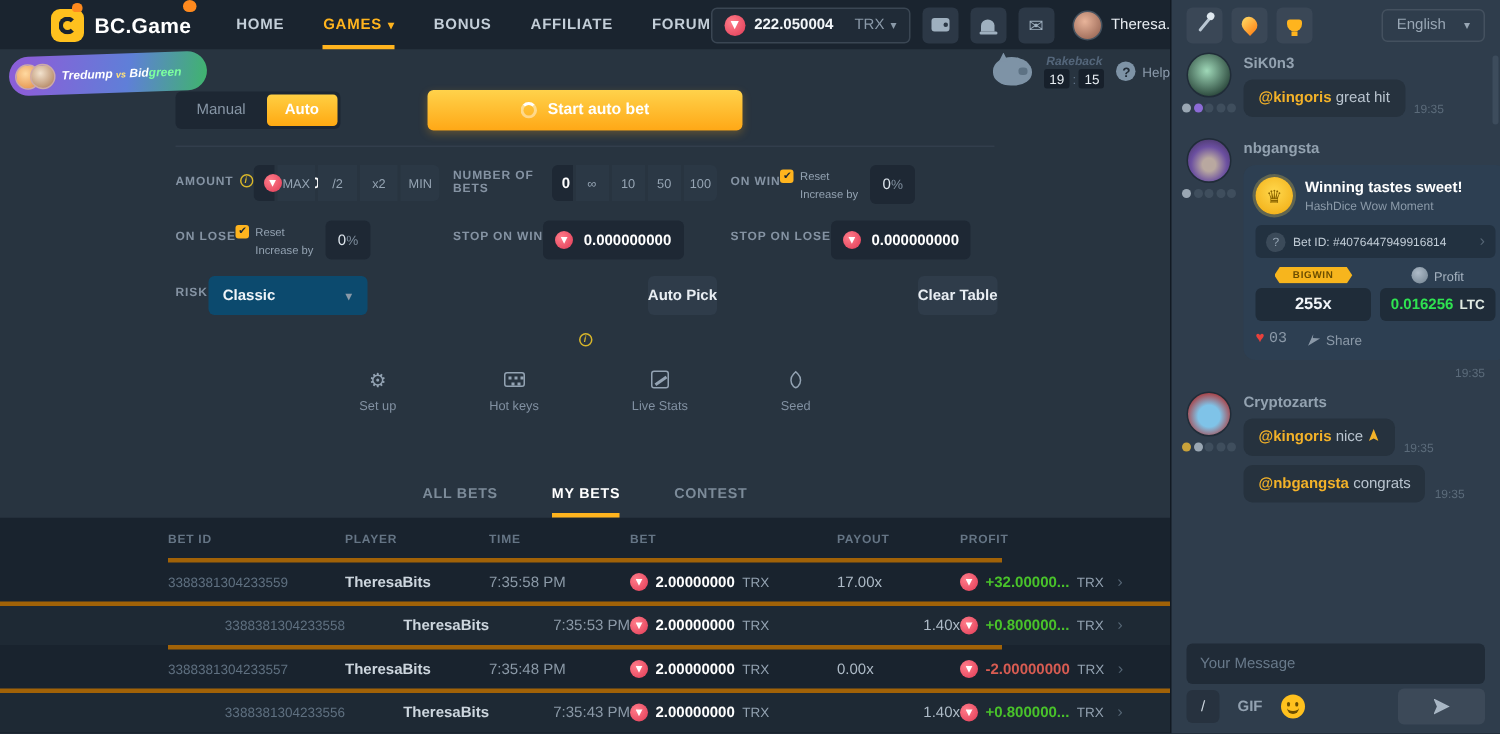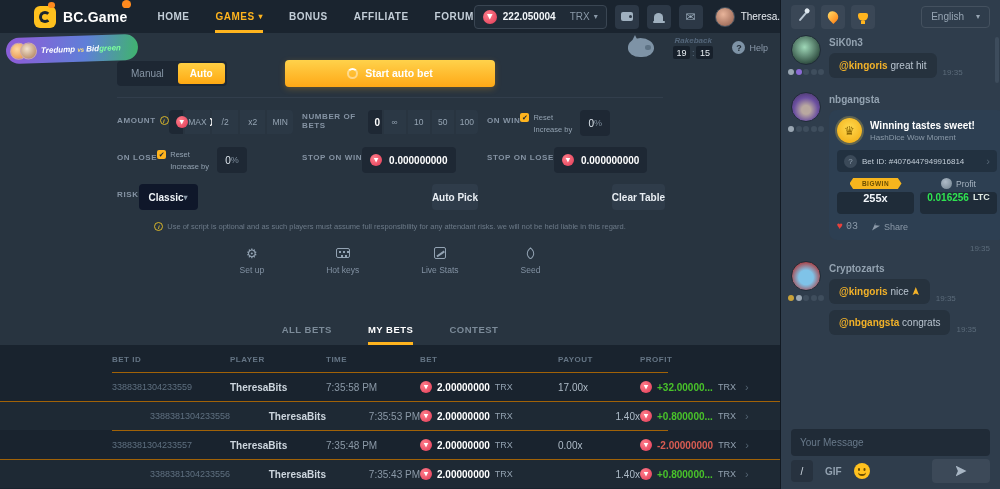--- a/index.html
+++ b/index.html
@@ -44,21 +44,21 @@
 
   
   .game { position:relative; height:312px; background:#283440; }
   .banner { position:absolute; top:3px; left:6px; width:132px; height:26px; background:linear-gradient(100deg,#8a5fd8 10%,#5f7fd8 60%,#3fb56b 100%); border-radius:13px; display:flex; align-items:center; padding:0 8px 0 4px; transform:rotate(-2deg); cursor:pointer; z-index:3; }
   .banner-face { width:17px; height:17px; border-radius:50%; border:1px solid #caa; }
   .bf1 { background:radial-gradient(circle at 40% 35%, #ffd9a0, #e0883f); }
   .bf2 { background:radial-gradient(circle at 40% 35%, #f2e2cd, #a8764f); margin-left:-7px; }
   .banner-text { margin-left:4px; font-size:8px; font-style:italic; font-weight:bold; color:#fff; white-space:nowrap; }
   .banner-text .vs { font-size:6px; color:#ffe27a; }
   .banner-text .grn { color:#7dff9e; }
-  .rakeback { position:absolute; top:3px; right:12px; display:flex; align-items:center; gap:19px; z-index:3; }
+  .rakeback { position:absolute; top:3px; right:0; display:flex; align-items:center; gap:8px; z-index:3; }
   .pig { width:26px; height:19px; background:#7e93a6; border-radius:48% 52% 46% 46%; position:relative; cursor:pointer; }
   .pig::before { content:""; position:absolute; left:4px; top:-3px; width:6px; height:6px; background:#7e93a6; clip-path:polygon(0 100%,50% 0,100% 100%); }
   .pig::after { content:""; position:absolute; right:3px; top:7px; width:6px; height:5px; background:#5d7284; border-radius:40%; }
   .rk-col { display:flex; flex-direction:column; align-items:center; gap:1px; }
   .rk-label { font-size:8px; font-style:italic; font-weight:bold; color:#54667a; }
   .rk-timer { display:flex; align-items:center; gap:2px; }
   .rk-box { width:17px; height:13px; background:#17202b; border-radius:2px; color:#e8eef3; font-size:9px; display:flex; align-items:center; justify-content:center; }
   .rk-colon { color:#5f7185; font-size:9px; }
   .help { display:flex; align-items:center; gap:4px; cursor:pointer; }
   .q-round { width:13px; height:13px; border-radius:50%; background:#7e93a6; color:#222d38; font-size:9px; font-weight:bold; display:flex; align-items:center; justify-content:center; }
@@ -86,21 +86,21 @@
   .adj { display:flex; height:26px; }
   .adj-left { width:60px; min-width:60px; display:flex; flex-direction:column; justify-content:center; gap:3px; font-size:7.5px; color:#93a2b1; }
   .adj-row { display:flex; align-items:center; gap:4px; }
   .adj-check { width:9px; height:9px; background:#ffb41e; border-radius:2px; color:#1d2733; font-size:7px; line-height:9px; text-align:center; cursor:pointer; }
   .adj-check::after { content:"✔"; }
   .adj-indent { padding-left:13px; }
   .adj-input { flex:1; background:#1e2834; border-radius:4px; display:flex; align-items:center; padding:0 8px; cursor:text; }
   .adj-val { flex:1; color:#dfe7ee; font-size:10px; }
   .adj-suffix { color:#7f8e9d; font-size:9px; }
   .stop-input { height:26px; background:#1e2834; border-radius:4px; display:flex; align-items:center; gap:7px; padding:0 8px; cursor:text; }
-  .select { height:26px; background:#0f172a; border-radius:4px; display:flex; align-items:center; padding:0 10px; color:#f0f4f8; font-size:10px; font-weight:bold; cursor:pointer; }
+  .select { height:26px; background:#0c4a6e; border-radius:4px; display:flex; align-items:center; padding:0 10px; color:#f0f4f8; font-size:10px; font-weight:bold; cursor:pointer;gap:47px; }
   .select .caret { margin-left:auto; color:#8a99a8; }
   .action-btn { height:26px; background:#2f3c4a; border-radius:4px; color:#e9eef3; font-size:10px; font-weight:bold; display:flex; align-items:center; justify-content:center; cursor:pointer; }
   .cell.bottom { justify-content:flex-end; }
 
   .disclaimer { margin-top:12px; text-align:center; font-size:7.5px; color:#6c7a88; display:flex; align-items:center; justify-content:center; gap:4px; white-space:nowrap; }
   .tools { display:flex; justify-content:center; gap:62px; margin-top:15px; }
   .tool { display:flex; flex-direction:column; align-items:center; gap:5px; color:#8291a2; font-size:8.5px; cursor:pointer; }
   .t-ico { height:14px; display:flex; align-items:center; justify-content:center; color:#93a3b3; }
   .i-gear { font-size:13px; line-height:1; }
   .i-keys { width:14px; height:10px; border:1px solid #93a3b3; border-radius:2px; position:relative; }
@@ -112,21 +112,21 @@
   .bets-tabs { position:absolute; bottom:0; left:0; right:0; display:flex; justify-content:center; gap:36px; }
   .bets-tab { font-size:9.5px; font-weight:bold; color:#7c8b99; letter-spacing:.5px; position:relative; padding-bottom:10px; cursor:pointer; }
   .bets-tab.active { color:#fff; }
   .bets-tab.active::after { content:""; position:absolute; left:0; right:0; bottom:0; height:3px; background:#ffb41e; }
 
   
   .table { background:#19232e; height:144px; padding:2px 112px 0; }
   .thead, .trow { display:grid; grid-template-columns:118px 96px 94px 138px 82px 1fr; align-items:center; }
   .thead { height:25px; font-size:8px; color:#657585; font-weight:bold; letter-spacing:.5px; }
   .th-r { text-align:right; padding-right:14px; }
-  .trow { height:29px; font-size:10px; border-top:1px solid #a16207; cursor:pointer; }
+  .trow { height:29px; font-size:10px; border-top:3px solid #a16207; cursor:pointer; }
   .trow.alt { background:#1e2934; margin:0 -112px; padding:0 112px;text-align:right; }
   .c-id { color:#5f7080; font-size:9px; }
   .c-player { color:#cdd6de; font-weight:bold; }
   .c-time { color:#8b99a7; }
   .c-bet { display:flex; align-items:center; gap:5px; color:#fff; font-weight:bold; }
   .cur { color:#92a1b0; font-weight:normal; font-size:9px; }
   .c-payout { color:#aebbc7; }
   .c-profit { display:flex; align-items:center; justify-content:flex-end; gap:5px; }
   .p-pos { color:#49c32a; font-weight:bold; }
   .p-neg { color:#d85c52; font-weight:bold; }
@@ -171,21 +171,21 @@
   .wc-sub { font-size:8px; color:#8b9aa9; margin-top:2px; }
   .wc-betid { height:22px; background:#223140; border-radius:4px; display:flex; align-items:center; gap:5px; padding:0 7px; color:#c2cdd7; font-size:8px; cursor:pointer; }
   .q-circle { width:13px; height:13px; min-width:13px; border-radius:50%; background:#3b4a59; color:#94a3b2; font-size:8px; display:flex; align-items:center; justify-content:center; }
   .q-circle::after { content:"?"; }
   .wc-betid .chev { margin-left:auto; }
   .wc-stats { display:flex; gap:6px; margin-top:6px; }
   .wc-col { flex:1; }
   .ribbon { margin:0 auto 3px; width:52px; height:11px; background:#f7b51d; color:#6b4d00; font-size:6.5px; font-weight:bold; display:flex; align-items:center; justify-content:center; clip-path:polygon(7% 0,93% 0,100% 50%,93% 100%,7% 100%,0 50%); letter-spacing:.5px; }
   .profit-lab { display:flex; align-items:center; justify-content:center; gap:4px; height:11px; margin-bottom:3px; color:#a7b4c1; font-size:8.5px; }
   .gray-coin { width:11px; height:11px; border-radius:50%; background:radial-gradient(circle at 40% 35%, #aebbc8, #70818f); }
-  .wc-box { height:22px; background:#1f2c39; border-radius:4px; display:flex; justify-content:center; gap:4px; }
+  .wc-box { height:22px; background:#1f2c39; border-radius:4px; display:flex; align-items:center; justify-content:center; gap:4px; }
   .wc-mult { color:#f2f6fa; font-size:11px; font-weight:bold; }
   .wc-pval { color:#2fe351; font-size:10px; font-weight:bold; }
   .wc-pcur { color:#dfe9e2; font-size:9px; font-weight:bold; }
   .wc-foot { display:flex; align-items:center; gap:14px; margin-top:7px; color:#8b99a8; font-size:9px; }
   .heart { color:#e8413c; font-size:10px; display:flex; align-items:center; gap:3px; cursor:pointer;font-family:Liberation Mono, monospace; }
   .heart::before { content:"♥"; }
   .heart span { color:#8b99a8; }
   .share { display:flex; align-items:center; gap:4px; cursor:pointer; }
   .i-share { width:8px; height:8px; background:#8b99a8; clip-path:polygon(0 100%,100% 40%,40% 35%,45% 0); }
   .card-time { text-align:right; font-size:8px; color:#5b6b7a; margin-top:4px; }
@@ -404,21 +404,20 @@
           <div class="cell bottom">
             <div class="action-btn">Auto Pick</div>
           </div>
           <div class="cell bottom">
             <div class="action-btn">Clear Table</div>
           </div>
         </div>
 
         <div class="disclaimer">
           <span class="info-dot"></span>
-          <span>Use of script is optional and as such players must assume full responsibility for any attendant risks. we will not be held liable in this regard.</span>
         </div>
 
         <div class="tools">
           <div class="tool">
               <span class="t-ico">
                 <span class="i-gear">⚙</span>
               </span>
               <span>Set up</span>
             </div>
           <div class="tool">

